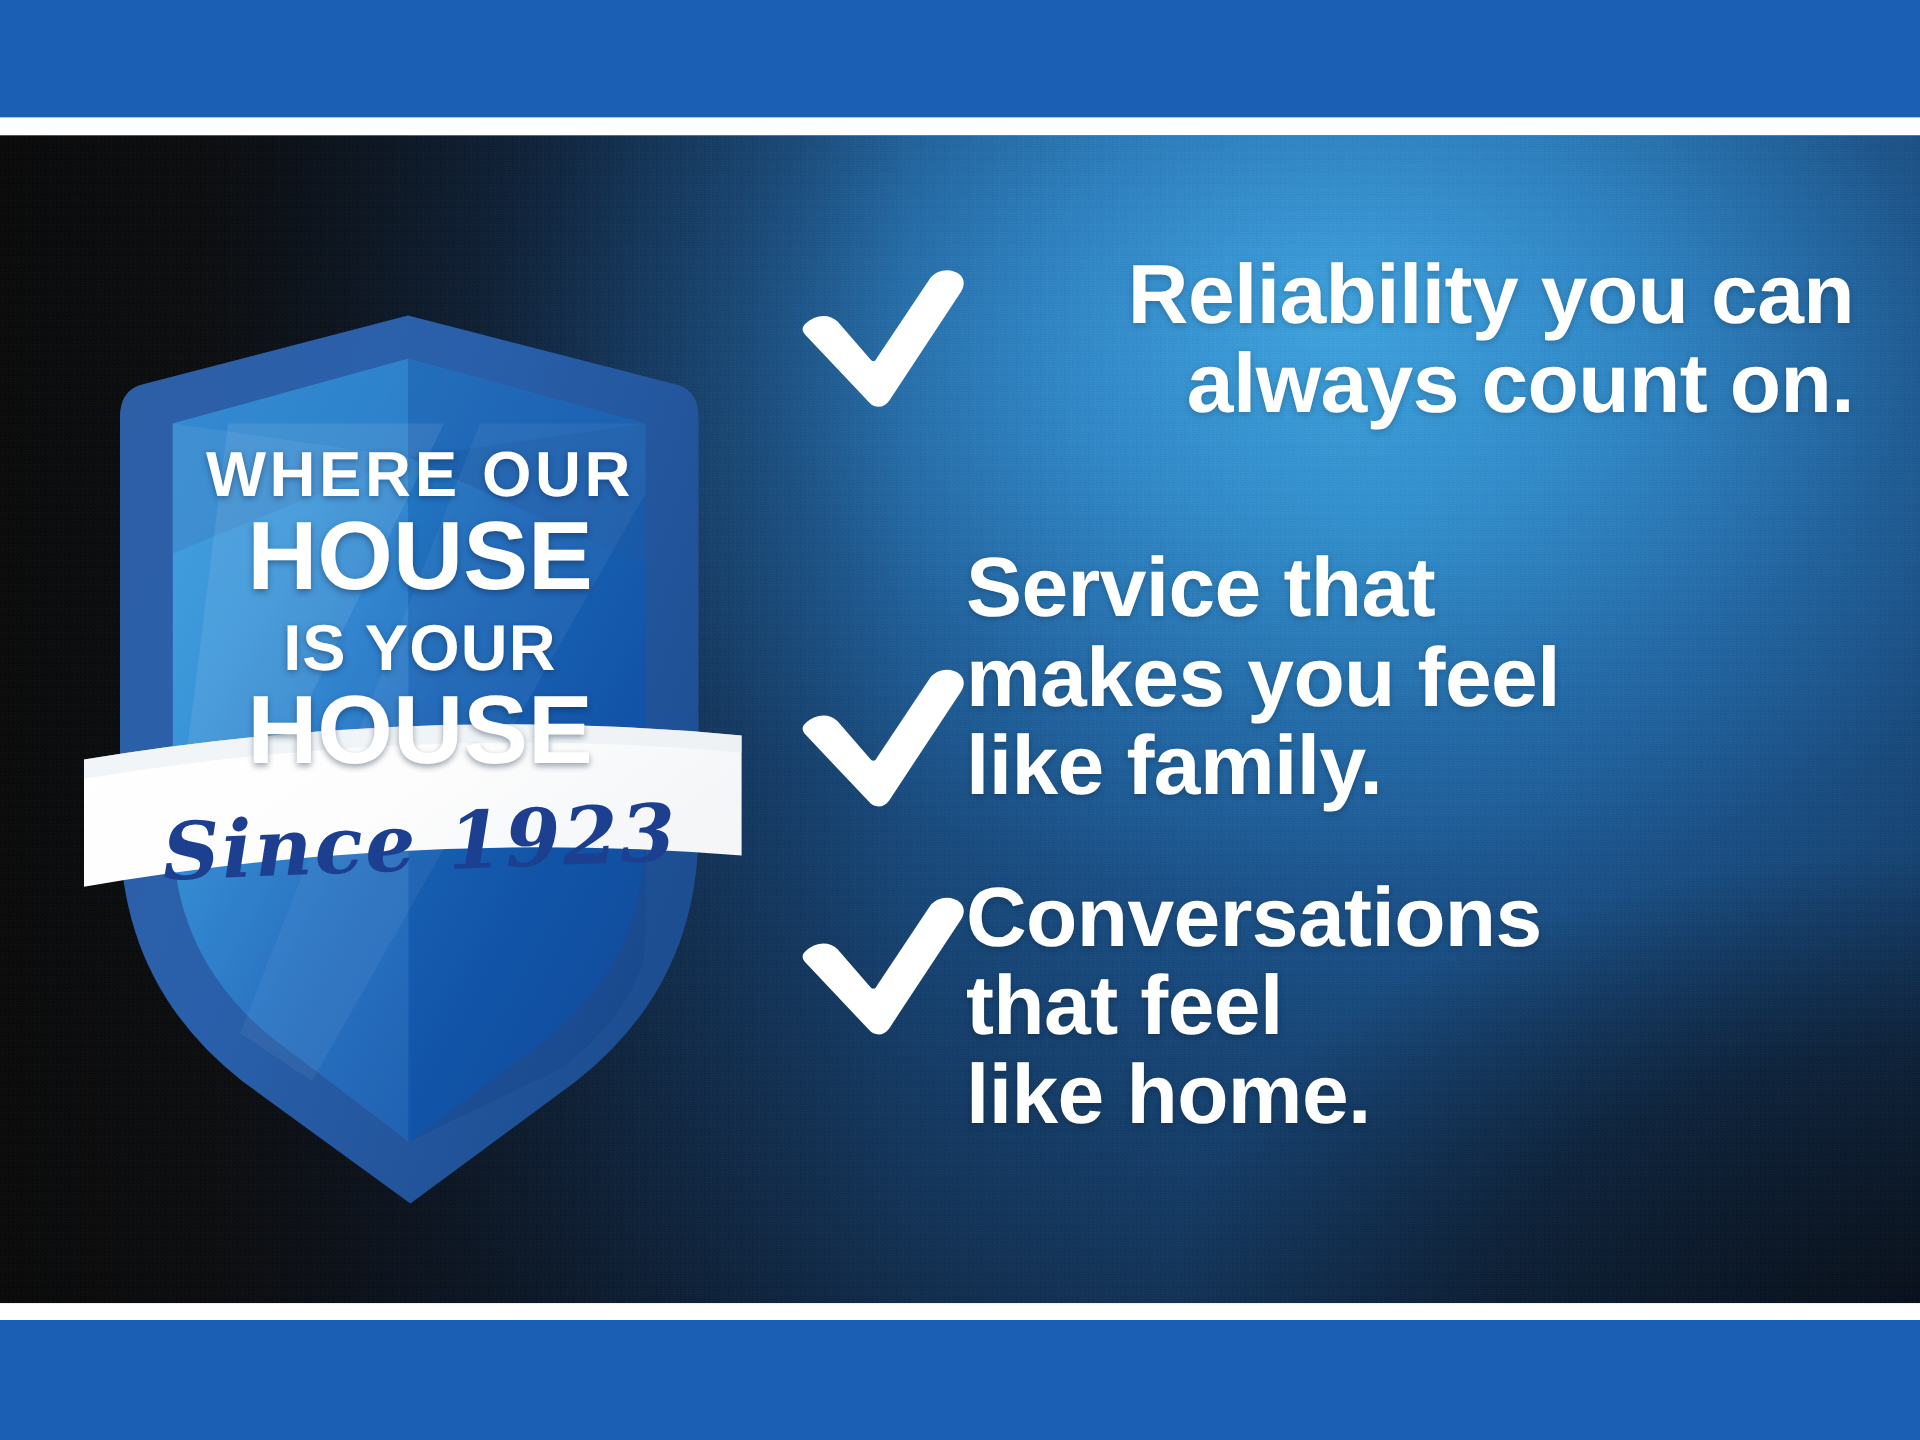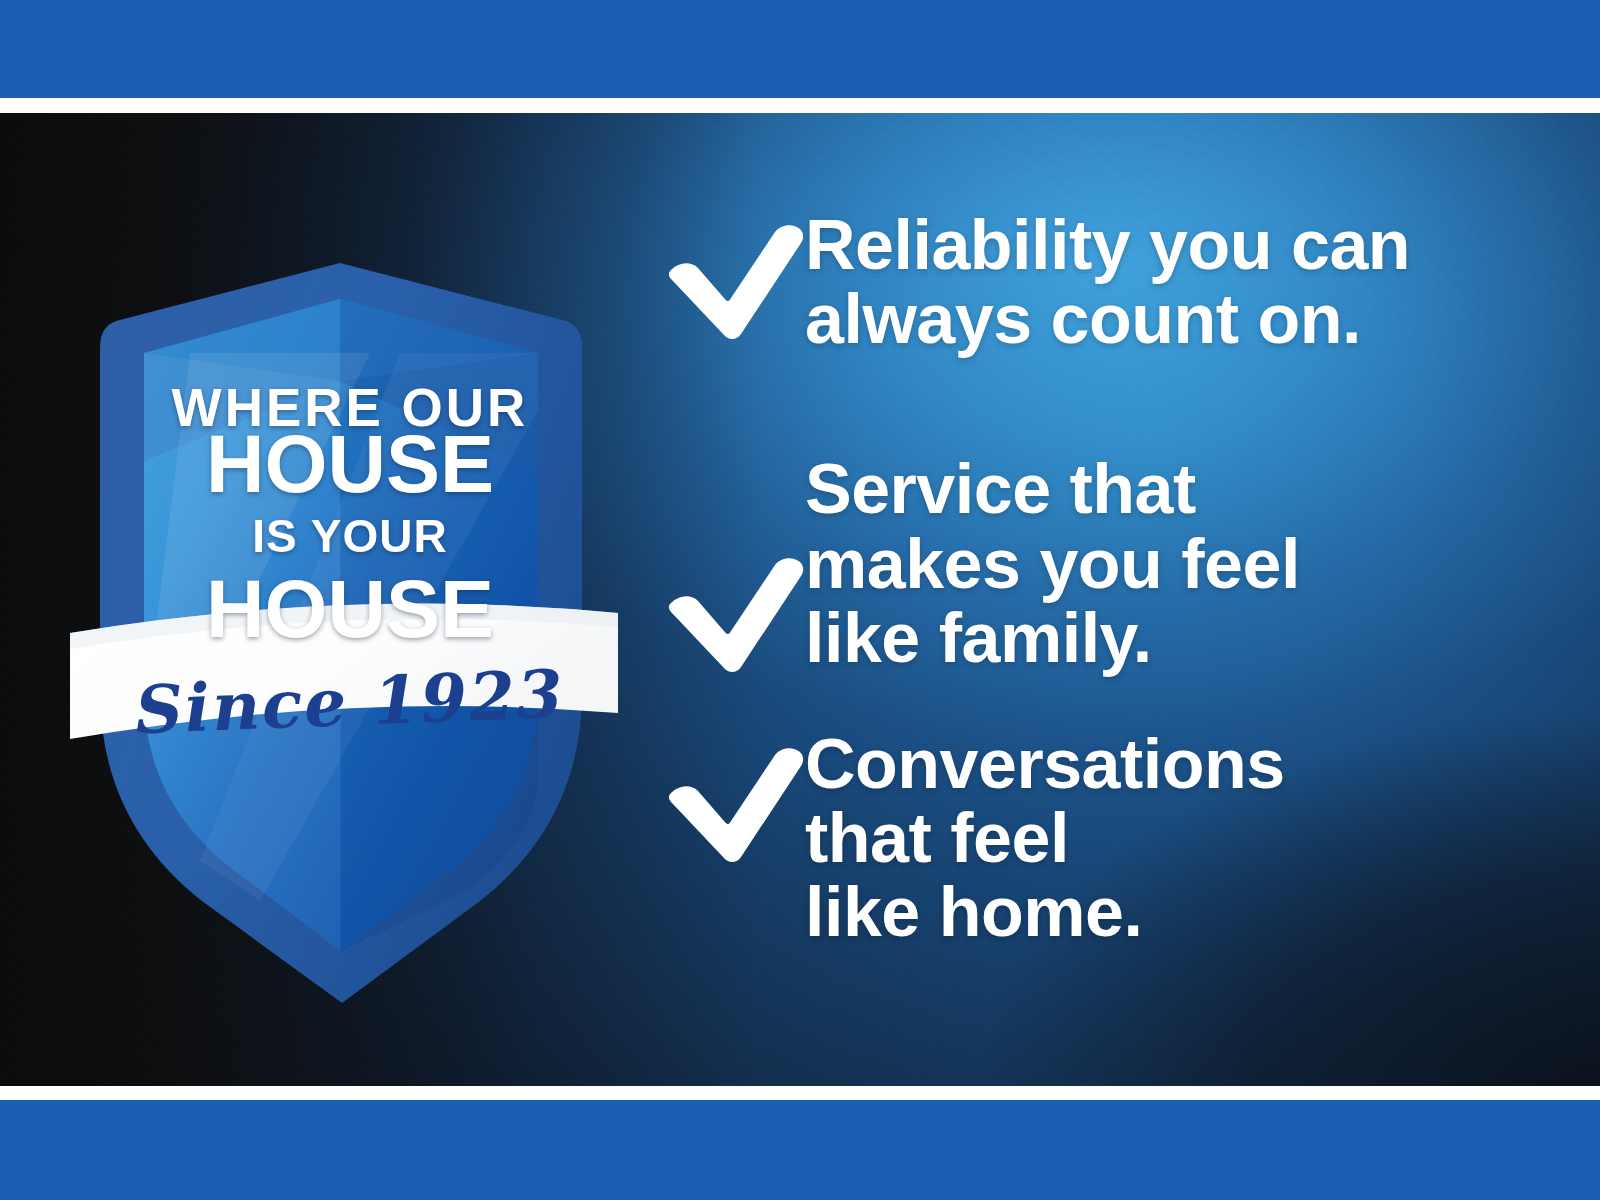--- a/index.html
+++ b/index.html
@@ -129,23 +129,23 @@
     width: 560px;
     text-align: center;
     color: #ffffff;
     font-family: "Liberation Sans", sans-serif;
     font-weight: 700;
     letter-spacing: 0.5px;
     line-height: 1;
     white-space: nowrap;
     text-shadow: 0 2px 5px rgba(8,30,60,0.40);
   }
-  .bl-where  { top: 120px; font-size: 53px; letter-spacing: 3px; }
+  .bl-where  { top: 108px; font-size: 53px; letter-spacing: 3px; }
   .bl-house1 { top: 163px; font-size: 81px; letter-spacing: 0px; }
-  .bl-isyour { top: 252px; font-size: 46px; letter-spacing: 1px; }
+  .bl-isyour { top: 252px; font-size: 54px; letter-spacing: 1px; }
   .bl-house2 { top: 308px; font-size: 81px; letter-spacing: 0px; }
 
   .badge-since {
     position: absolute;
     left: 0;
     top: 408px;
     width: 560px;
     text-align: center;
     color: #1c3f8f;
     font-family: "DejaVu Serif", serif;
@@ -187,21 +187,21 @@
     font-family: "Liberation Sans", sans-serif;
     font-weight: 700;
     font-size: 70px;
     line-height: 1.06;
     letter-spacing: -0.5px;
     white-space: pre-line;
     padding-top: 0;
     text-shadow: 0 2px 6px rgba(0,0,0,0.22);
   }
   
-  .bullet.b1 { margin-bottom: 96px; }
+  .bullet.b1 { margin-bottom: 96px; text-align: right; }
   .bullet.b2 { margin-bottom: 52px; align-items: flex-end; }
   .bullet.b2 .check { margin-top: 18px; }
   .bullet.b3 .check { margin-top: 18px; }
 </style>
 </head>
 <body>
 
 <div id="stage">
 
   <div class="bar top"></div>

